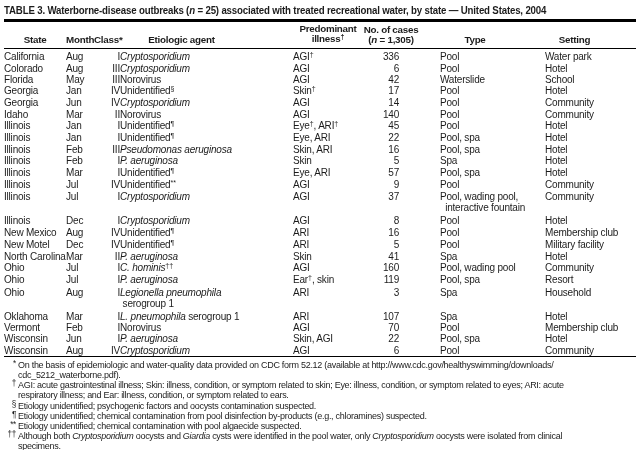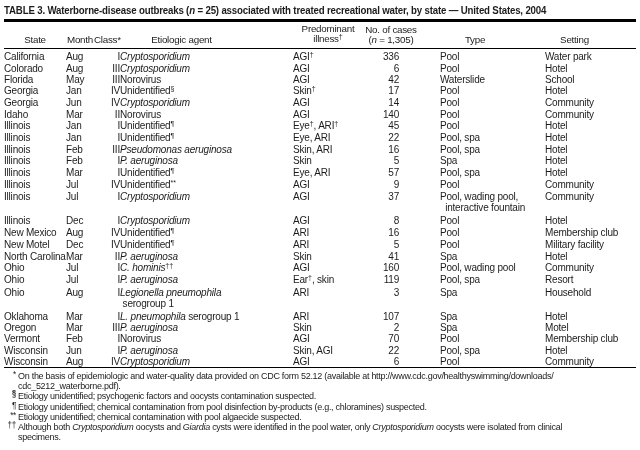--- a/index.html
+++ b/index.html
@@ -17,21 +17,21 @@
   .rule-thick{height:2.5px;background:#000;width:632px;}
   table{
     width:632px;border-collapse:collapse;table-layout:fixed;
     font-size:10px;letter-spacing:-0.2px;
     border-bottom:1px solid #000;
   }
   col.w-state{width:62px;} col.w-month{width:28px;} col.w-class{width:26px;}
   col.w-agent{width:165px;} col.w-illness{width:78px;} col.w-cases{width:56px;}
   col.w-type{width:112px;} col.w-setting{width:105px;}
   th{
-    font-weight:normal;vertical-align:bottom;text-align:center;
+    font-weight:bold;vertical-align:bottom;text-align:center;
     font-size:9.8px;line-height:10.5px;letter-spacing:-0.25px;
     padding:2px 0 2px 0;border-bottom:1px solid #000;white-space:nowrap;
   }
   th.c-state,th.c-month{text-align:center;}
   th.c-agent{padding-right:42px;}
   th.c-setting{padding-right:18px;}
   td{
     vertical-align:top;line-height:11.2px;padding:0;white-space:nowrap;
   }
   tbody tr:first-child td{padding-top:2px;}
@@ -284,30 +284,20 @@
           <td class="c-state">Oklahoma</td>
           <td class="c-month">Mar</td>
           <td class="c-class">I</td>
           <td class="c-agent"><i>L. pneumophila</i> serogroup 1</td>
           <td class="c-illness">ARI</td>
           <td class="c-cases">107</td>
           <td class="c-type">Spa</td>
           <td class="c-setting">Hotel</td>
         </tr>
         <tr>
-          <td class="c-state">Oregon</td>
-          <td class="c-month">Mar</td>
-          <td class="c-class">III</td>
-          <td class="c-agent"><i>P. aeruginosa</i></td>
-          <td class="c-illness">Skin</td>
-          <td class="c-cases">2</td>
-          <td class="c-type">Spa</td>
-          <td class="c-setting">Motel</td>
-        </tr>
-        <tr>
           <td class="c-state">Vermont</td>
           <td class="c-month">Feb</td>
           <td class="c-class">I</td>
           <td class="c-agent">Norovirus</td>
           <td class="c-illness">AGI</td>
           <td class="c-cases">70</td>
           <td class="c-type">Pool</td>
           <td class="c-setting">Membership club</td>
         </tr>
         <tr>
@@ -328,19 +318,19 @@
           <td class="c-illness">AGI</td>
           <td class="c-cases">6</td>
           <td class="c-type">Pool</td>
           <td class="c-setting">Community</td>
         </tr>
       </tbody>
   </table>
 
   <div class="footnotes">
       <div class="fn"><span class="mark">*</span><span>On the basis of epidemiologic and water-quality data provided on CDC form 52.12 (available at http://www.cdc.gov/healthyswimming/downloads/<br>cdc_5212_waterborne.pdf).</span></div>
-      <div class="fn"><span class="mark">†</span></div>
+      <div class="fn"><span class="mark">†</span><span>AGI: acute gastrointestinal illness; Skin: illness, condition, or symptom related to skin; Eye: illness, condition, or symptom related to eyes; ARI: acute<br>respiratory illness; and Ear: illness, condition, or symptom related to ears.</span></div>
       <div class="fn"><span class="mark">§</span><span>Etiology unidentified; psychogenic factors and oocysts contamination suspected.</span></div>
       <div class="fn"><span class="mark">¶</span><span>Etiology unidentified; chemical contamination from pool disinfection by-products (e.g., chloramines) suspected.</span></div>
       <div class="fn"><span class="mark">**</span><span>Etiology unidentified; chemical contamination with pool algaecide suspected.</span></div>
       <div class="fn"><span class="mark">††</span><span>Although both <i>Cryptosporidium</i> oocysts and <i>Giardia</i> cysts were identified in the pool water, only <i>Cryptosporidium</i> oocysts were isolated from clinical<br>specimens.</span></div>
     </div>
 </div>
 
 </body></html>

